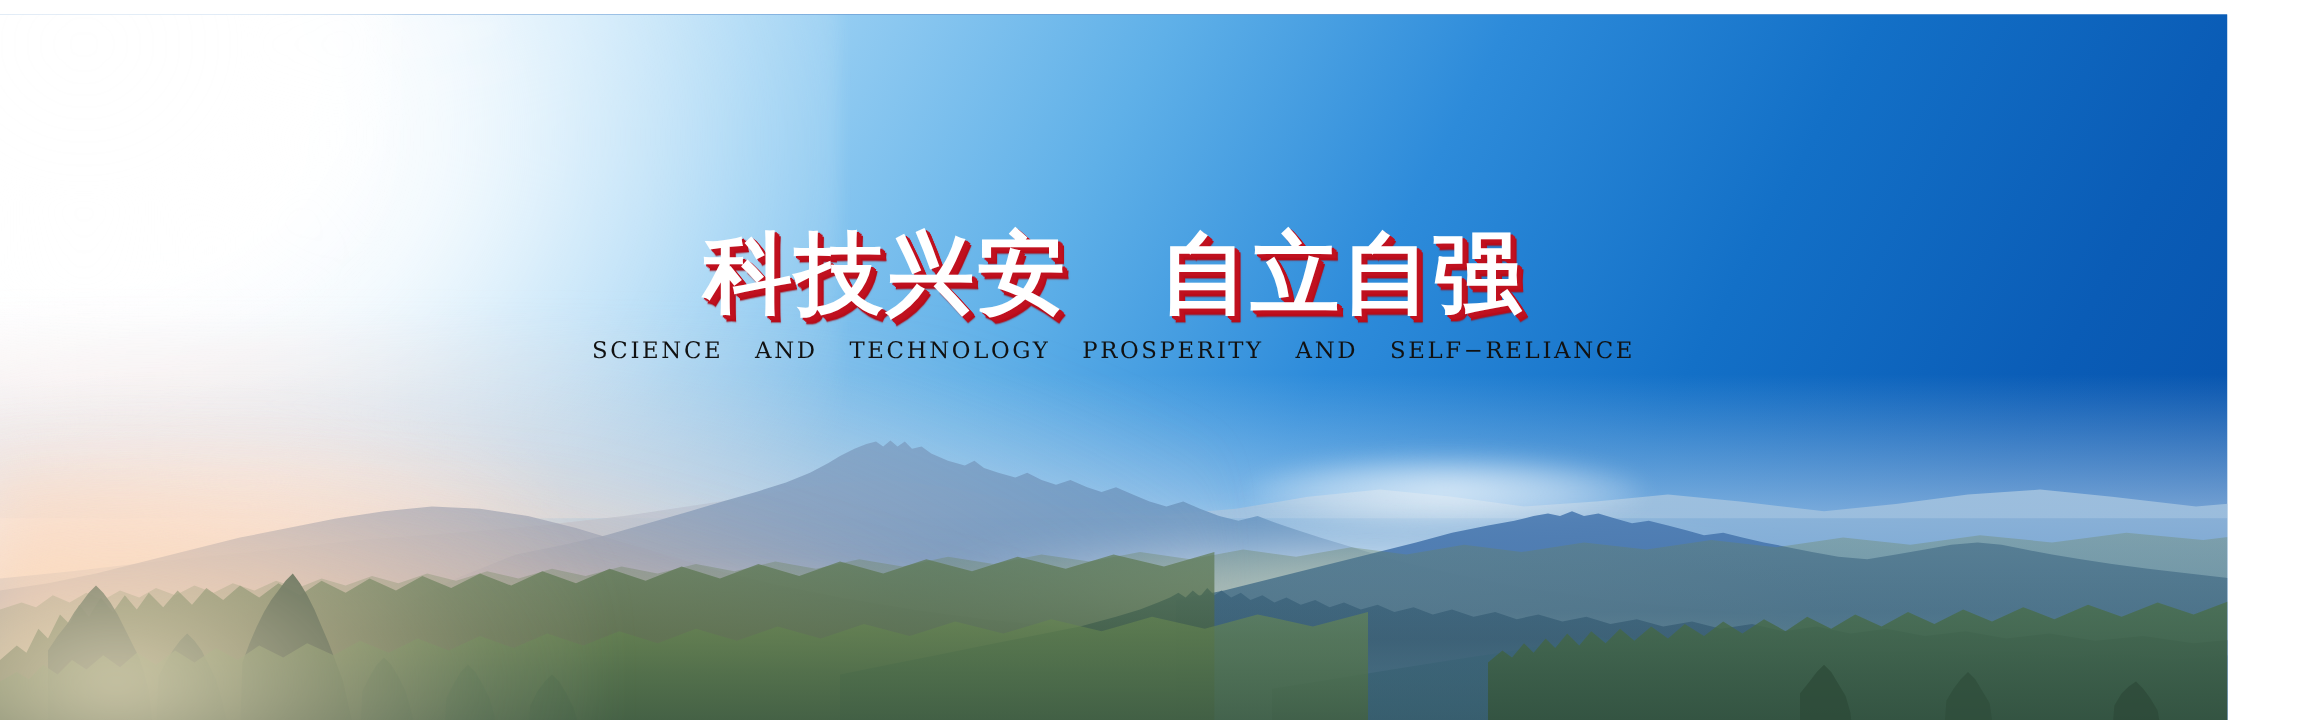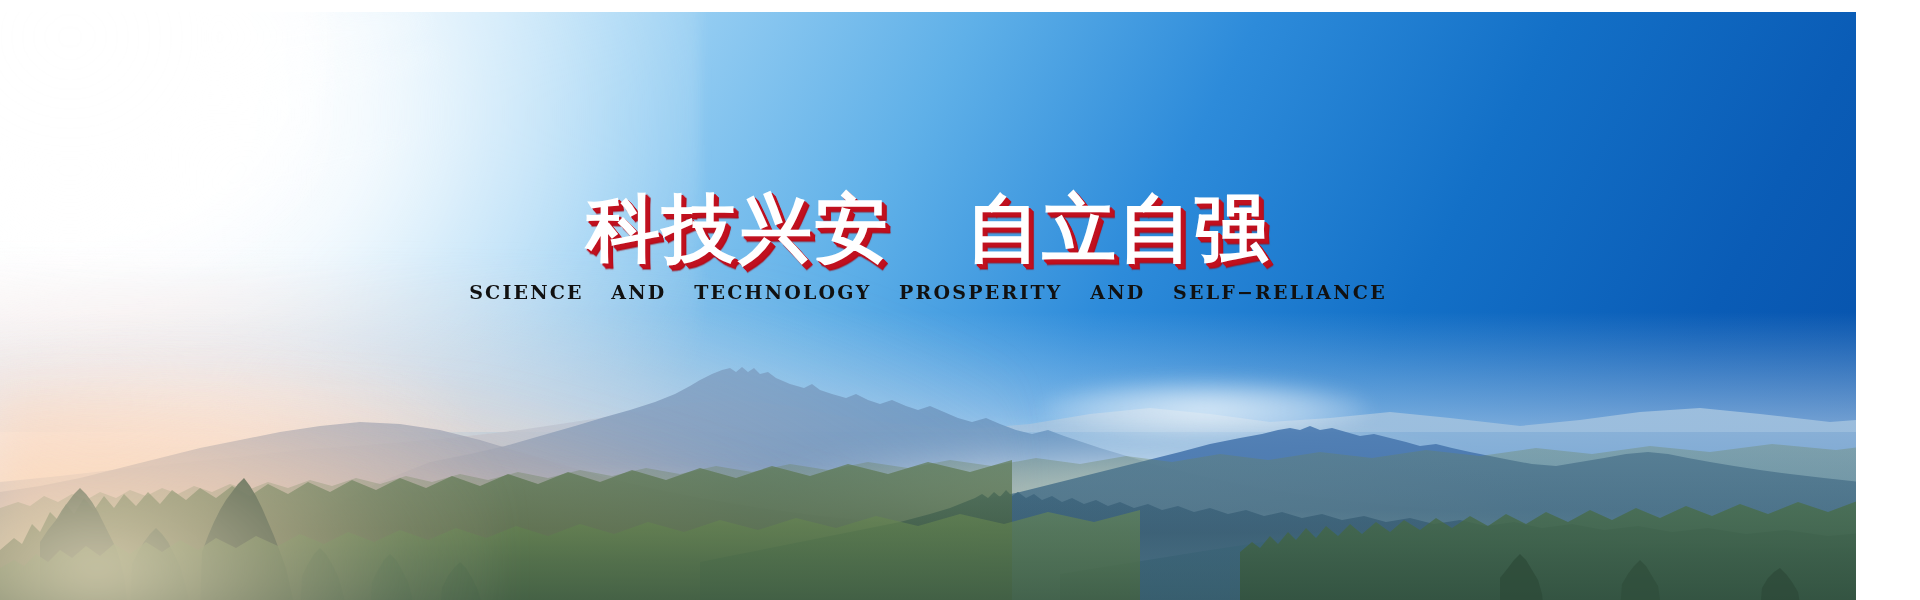--- a/index.html
+++ b/index.html
@@ -125,21 +125,21 @@
     text-shadow:
        2px 2px 0 #c0111f,
        3px 3px 0 #c0111f,
        4px 4px 0 #bf0f1e,
        5px 5px 0 #b60d1b,
        5px 6px 1px rgba(150,10,20,.55);
   }
   .sub-title{
     margin-top:14px;
     font-family:"DejaVu Serif","Liberation Serif",serif;
-    font-weight:700;
+    font-weight:400;
     font-size:19px;
     letter-spacing:2.2px;
     word-spacing:5px;
     color:#111111;
     white-space:pre;
   }
 </style>
 </head>
 <body>
 

